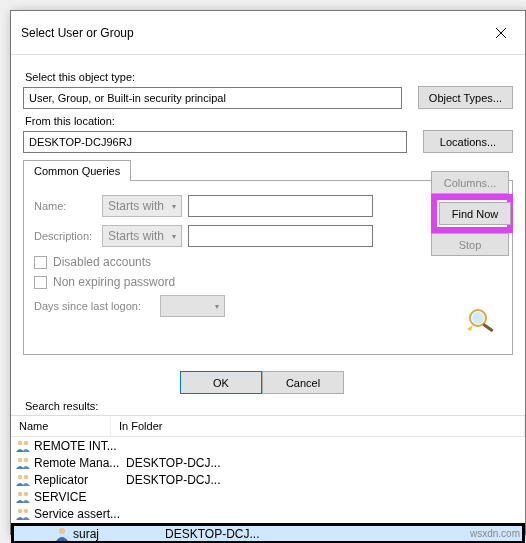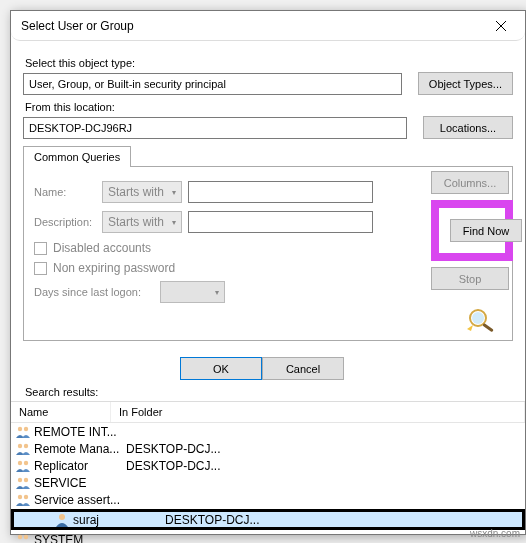--- a/index.html
+++ b/index.html
@@ -1,41 +1,41 @@
 <!DOCTYPE html>
 <html><head>
 <meta charset="utf-8">
 <style>
   * { box-sizing: border-box; font-family: 'Segoe UI', Tahoma, sans-serif; font-size: 12px; }
   body { margin: 0; background: #f0f0f0; width: 526px; height: 543px; overflow: hidden; position: relative; }
   .dialog { position: absolute; top: 10px; left: 10px; width: 516px; height: 525px; background: #fff; border: 1px solid #777; box-shadow: 2px 2px 10px rgba(0,0,0,0.3); }
-  .titlebar { display: flex; align-items: center; justify-content: space-between; height: 30px; padding: 0 4px 0 10px; border-bottom: 1px solid #ddd; border-radius: 9px; }
+  .titlebar { display: flex; align-items: center; justify-content: space-between; height: 44px; padding: 0 4px 0 10px; border-bottom: 1px solid #ddd; }
   .titlebar .title { font-size: 12px; }
   .titlebar .close { width: 40px; height: 26px; display: flex; align-items: center; justify-content: center; cursor: pointer; }
   .titlebar .close svg { width: 10px; height: 10px; }
   .content { padding: 10px 12px 0 12px; }
   .section-label { font-size: 11px; margin: 6px 0 3px 2px; }
   .row { display: flex; gap: 16px; margin-bottom: 6px; align-items: center; }
   .text-field { flex: 1; height: 22px; border: 1px solid #7a7a7a; padding: 2px 5px; background: #fff; font-size: 11px; }
   .btn { height: 23px; min-width: 90px; background: #e1e1e1; border: 1px solid #adadad; font-size: 11px; padding: 0 10px; cursor: pointer; }
   .tabs { margin-top: 6px; }
   .tab { display: inline-block; padding: 4px 10px; border: 1px solid #aaa; border-bottom: none; background: #fff; position: relative; top: 1px; z-index: 2; font-size: 11px; }
   .tabpanel { border: 1px solid #aaa; padding: 14px 10px 10px 10px; position: relative; height: 175px; }
   .query-row { display: flex; align-items: center; gap: 6px; margin-bottom: 8px; }
   .query-label { width: 62px; color: #888; font-size: 11px; }
   .combo { width: 80px; height: 22px; border: 1px solid #bbb; background: #eaeaea; color: #888; display: flex; align-items: center; justify-content: space-between; padding: 0 5px; font-size: 11px; position: relative; }
   .combo .chev { font-size: 8px; color: #888; }
   .query-input { width: 185px; height: 22px; border: 1px solid #7a7a7a; padding: 2px 5px; background: #fff; }
   .checkbox-row { display: flex; align-items: center; gap: 6px; margin: 6px 0; color: #888; font-size: 11px; }
   .checkbox { width: 13px; height: 13px; border: 1px solid #aaa; background: #fff; }
   .days-combo { width: 65px; height: 22px; border: 1px solid #bbb; background: #e3e3e3; display: inline-flex; align-items: center; justify-content: flex-end; padding: 0 5px; position: relative; }
   .days-combo .chev { font-size: 8px; color: #888; }
-  .right-btns { position: absolute; right: 12px; top: 160px; display: flex; flex-direction: column; gap: 6px; width: 82px; }
+  .right-btns { position: absolute; right: 12px; top: 160px; display: flex; flex-direction: column; gap: 0; width: 82px; }
   .right-btns .btn { min-width: 78px; width: 78px; }
-  .highlight-box { border: 8px solid #d946ef; padding: 11px; display: inline-block; }
+  .highlight-box { border: 6px solid #d946ef; padding: 2px; display: inline-block; }
   .highlight-box .btn { min-width: 72px; width: 72px; }
   .search-icon { position: absolute; right: 24px; top: 296px; width: 36px; height: 26px; }
   .action-row { display: flex; justify-content: center; gap: 0; margin: 16px 12px 6px 0; }
   .action-row .btn { min-width: 82px; border: 1px solid #0078d7; }
   .action-row .btn.cancel { border-color: #adadad; }
   .results-label { margin: 2px 0 3px 14px; font-size: 11px; }
   .results-table { border-top: 1px solid #dcdcdc; height: 145px; overflow: hidden; }
   .results-header { display: flex; background: #fff; border-bottom: 1px solid #e5e5e5; }
   .results-header .col { padding: 4px 8px; font-size: 11px; border-right: 1px solid #eee; }
   .col-name { width: 100px; }

